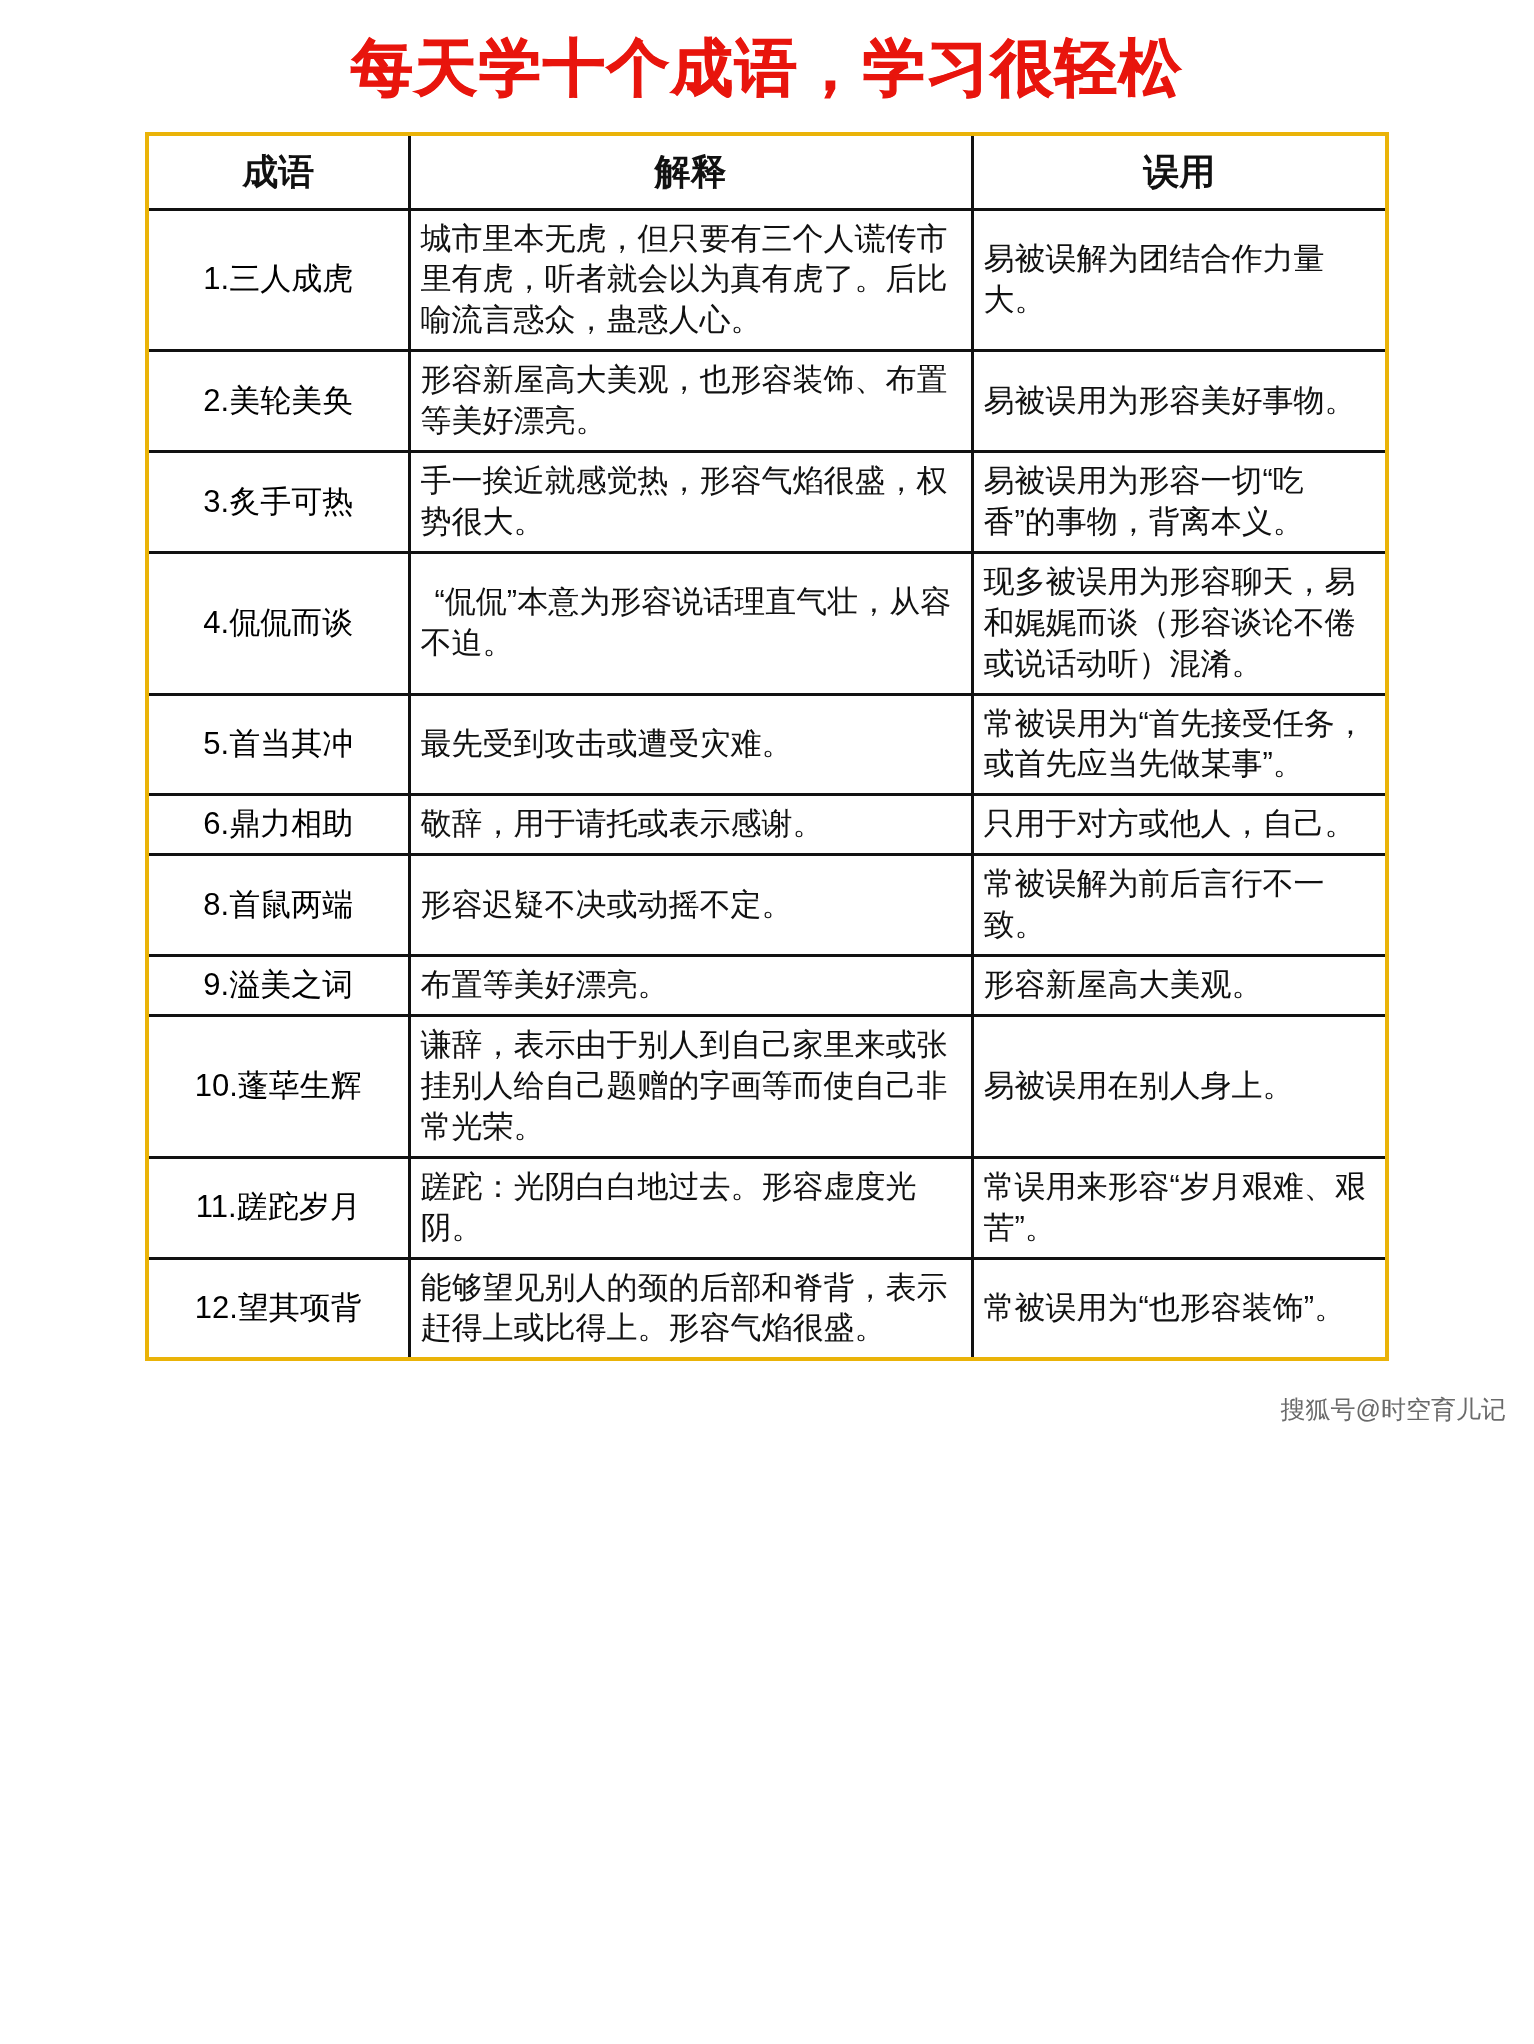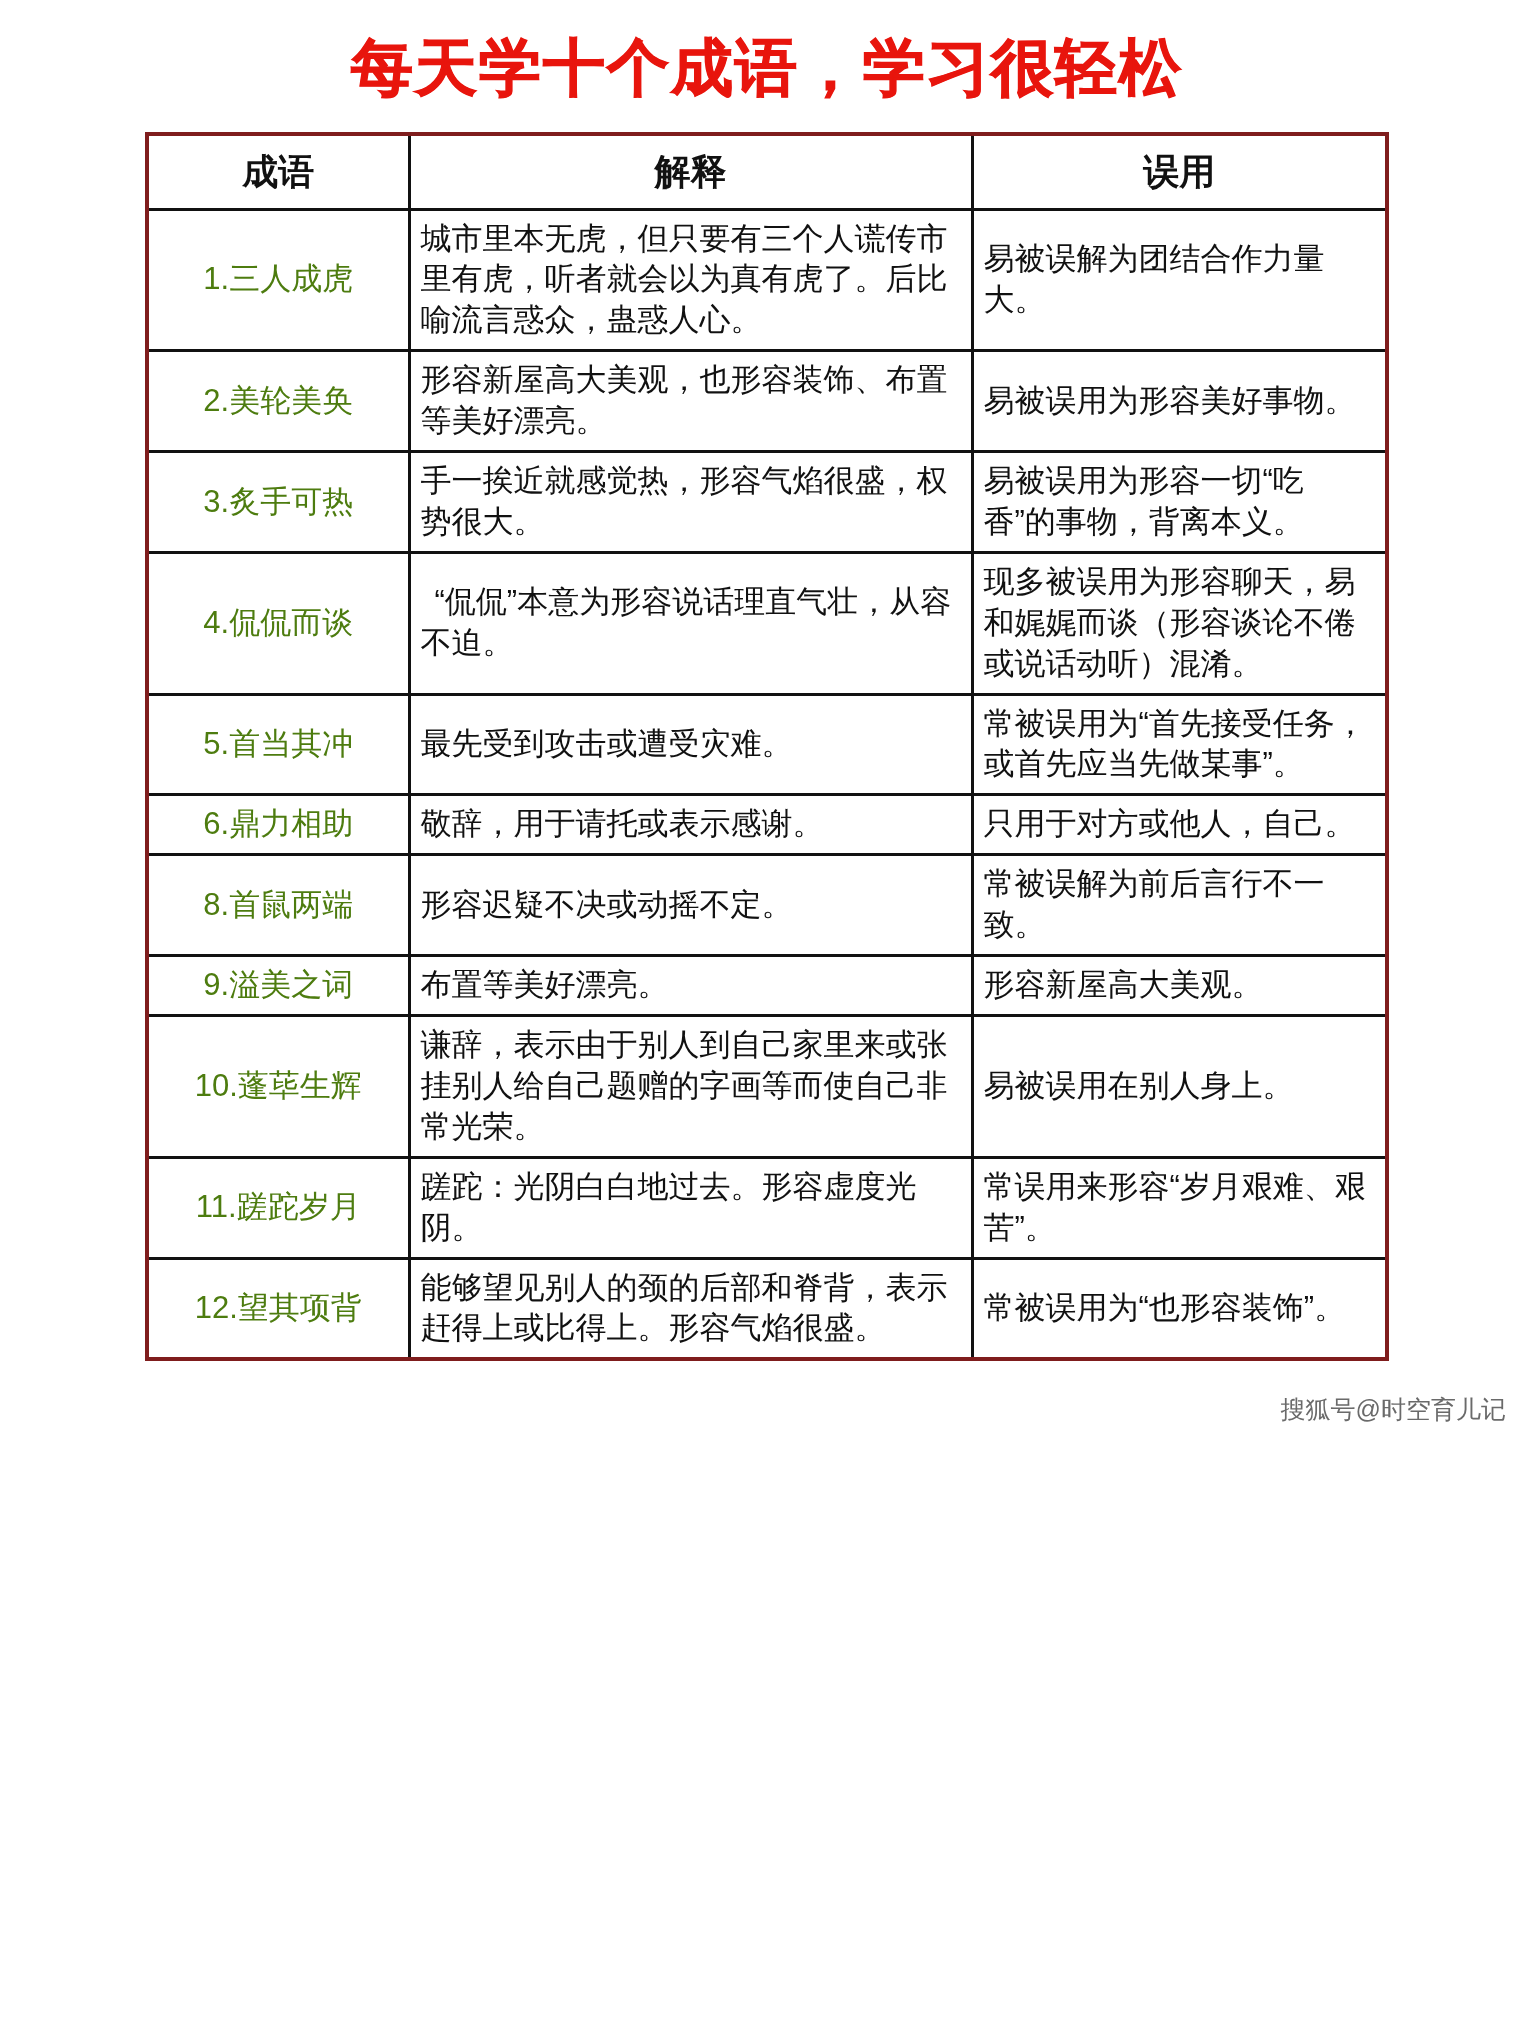--- a/index.html
+++ b/index.html
@@ -31,21 +31,21 @@
     padding-top: 26px;
     padding-bottom: 22px;
     font-family: "DejaVu Sans", "Liberation Sans", sans-serif;
     -webkit-text-stroke: 1px #e8150d;
   }
   table.idiom-table {
     border-collapse: collapse;
     margin: 0 auto;
     width: 1240px;
     table-layout: fixed;
-    border: 4px solid #7f1d1d;
+    border: 4px solid #eab308;
   }
   table.idiom-table th,
   table.idiom-table td {
     border: 3px solid #111111;
     vertical-align: middle;
     padding: 8px 10px;
     font-size: 31px;
     line-height: 1.32;
   }
   table.idiom-table th {
@@ -53,21 +53,21 @@
     font-weight: bold;
     font-size: 36px;
     padding: 12px 10px;
     color: #111111;
   }
   col.c1 { width: 262px; }
   col.c2 { width: 563px; }
   col.c3 { width: 415px; }
 
   td.idiom {
-    color: #4d7c0f;
+    color: #000000;
     font-size: 37px;
     text-align: center;
     font-weight: normal;
     white-space: nowrap;
     letter-spacing: 0px;
   }
   td.def, td.misuse {
     text-align: left;
     color: #111111;
     font-size: 31px;

